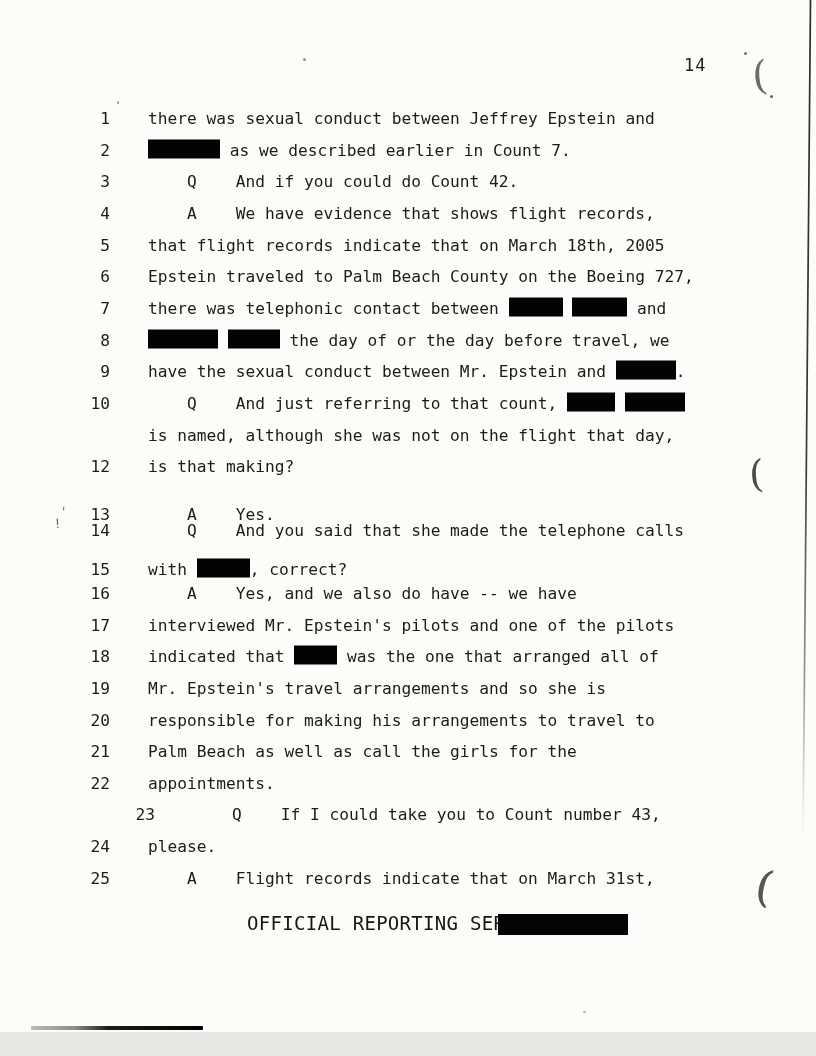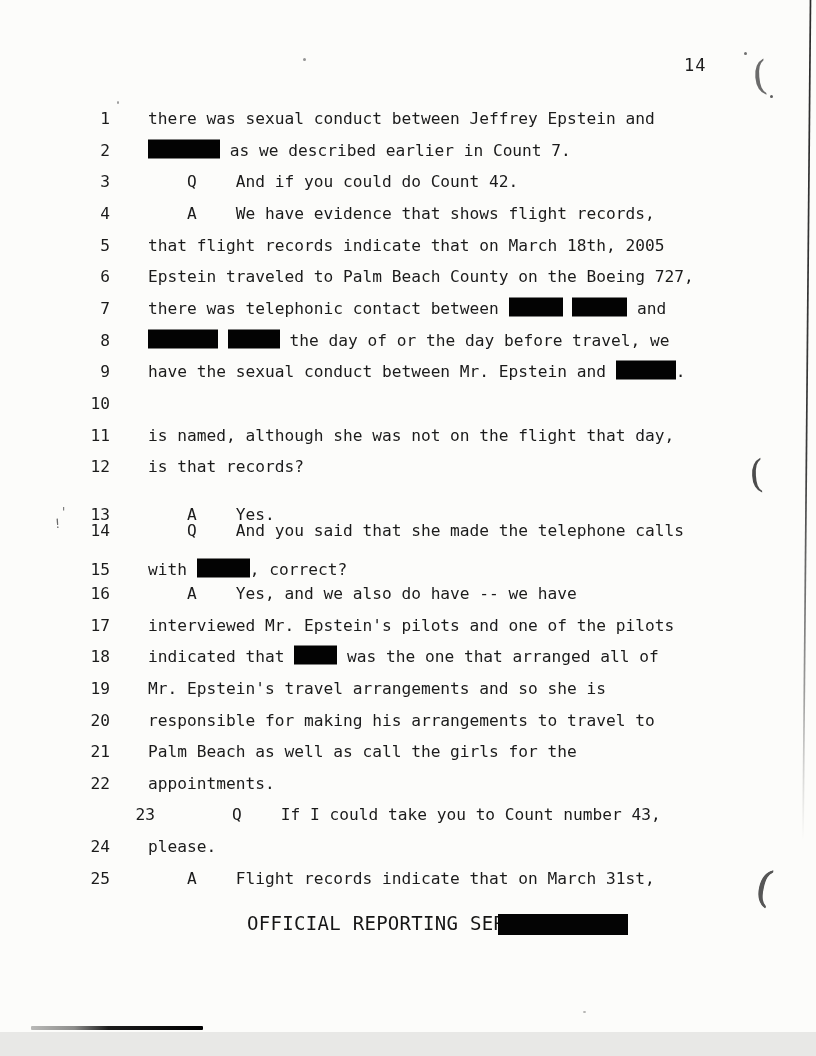--- a/index.html
+++ b/index.html
@@ -79,23 +79,23 @@
   <div class="body-lines">
       <div class="row" style="top: 103px;"><span class="num">1</span><span class="text">there was sexual conduct between Jeffrey Epstein and</span></div>
       <div class="row" style="top: 134.66px;"><span class="num">2</span><span class="text"><span class="redact" style="width: 72px;"></span> as we described earlier in Count 7.</span></div>
       <div class="row" style="top: 166.32px;"><span class="num">3</span><span class="text">    Q    And if you could do Count 42.</span></div>
       <div class="row" style="top: 197.98px;"><span class="num">4</span><span class="text">    A    We have evidence that shows flight records,</span></div>
       <div class="row" style="top: 229.64px;"><span class="num">5</span><span class="text">that flight records indicate that on March 18th, 2005</span></div>
       <div class="row" style="top: 261.3px;"><span class="num">6</span><span class="text">Epstein traveled to Palm Beach County on the Boeing 727,</span></div>
       <div class="row" style="top: 292.96px;"><span class="num">7</span><span class="text">there was telephonic contact between <span class="redact" style="width: 54px;"></span> <span class="redact" style="width: 55px;"></span> and</span></div>
       <div class="row" style="top: 324.62px;"><span class="num">8</span><span class="text"><span class="redact" style="width: 70px;"></span> <span class="redact" style="width: 52px;"></span> the day of or the day before travel, we</span></div>
       <div class="row" style="top: 356.28px;"><span class="num">9</span><span class="text">have the sexual conduct between Mr. Epstein and <span class="redact" style="width: 60px;"></span>.</span></div>
-      <div class="row" style="top: 387.94px;"><span class="num">10</span></div>
-      <div class="row" style="top: 419.6px;"><span class="num">11</span><span class="text">is named, although she was not on the flight that day,</span></div>
-      <div class="row" style="top: 451.26px;"><span class="num">12</span><span class="text">is that records?</span></div>
+      <div class="row" style="top: 387.94px;"><span class="num">10</span><span class="text">    Q    And just referring to that count, <span class="redact" style="width: 48px;"></span> <span class="redact" style="width: 60px;"></span></span></div>
+      <div class="row" style="top: 419.6px;"><span class="text">is named, although she was not on the flight that day,</span></div>
+      <div class="row" style="top: 451.26px;"><span class="num">12</span><span class="text">is that making?</span></div>
       <div class="row" style="top: 482.92px; margin-top: 16px;"><span class="num">13</span><span class="text">    A    Yes.</span></div>
       <div class="row" style="top: 514.58px;"><span class="num">14</span><span class="text">    Q    And you said that she made the telephone calls</span></div>
       <div class="row" style="top: 546.24px; margin-top: 8px;"><span class="num">15</span><span class="text">with <span class="redact" style="width: 53px;"></span>, correct?</span></div>
       <div class="row" style="top: 577.9px;"><span class="num">16</span><span class="text">    A    Yes, and we also do have -- we have</span></div>
       <div class="row" style="top: 609.56px;"><span class="num">17</span><span class="text">interviewed Mr. Epstein's pilots and one of the pilots</span></div>
       <div class="row" style="top: 641.22px; padding-left: 48px;"><span class="num">18</span><span class="text">indicated that <span class="redact" style="width: 43px;"></span> was the one that arranged all of</span></div>
       <div class="row" style="top: 672.88px;"><span class="num">19</span><span class="text">Mr. Epstein's travel arrangements and so she is</span></div>
       <div class="row" style="top: 704.54px;"><span class="num">20</span><span class="text">responsible for making his arrangements to travel to</span></div>
       <div class="row" style="top: 736.2px;"><span class="num">21</span><span class="text">Palm Beach as well as call the girls for the</span></div>
       <div class="row" style="top: 767.86px;"><span class="num">22</span><span class="text">appointments.</span></div>

